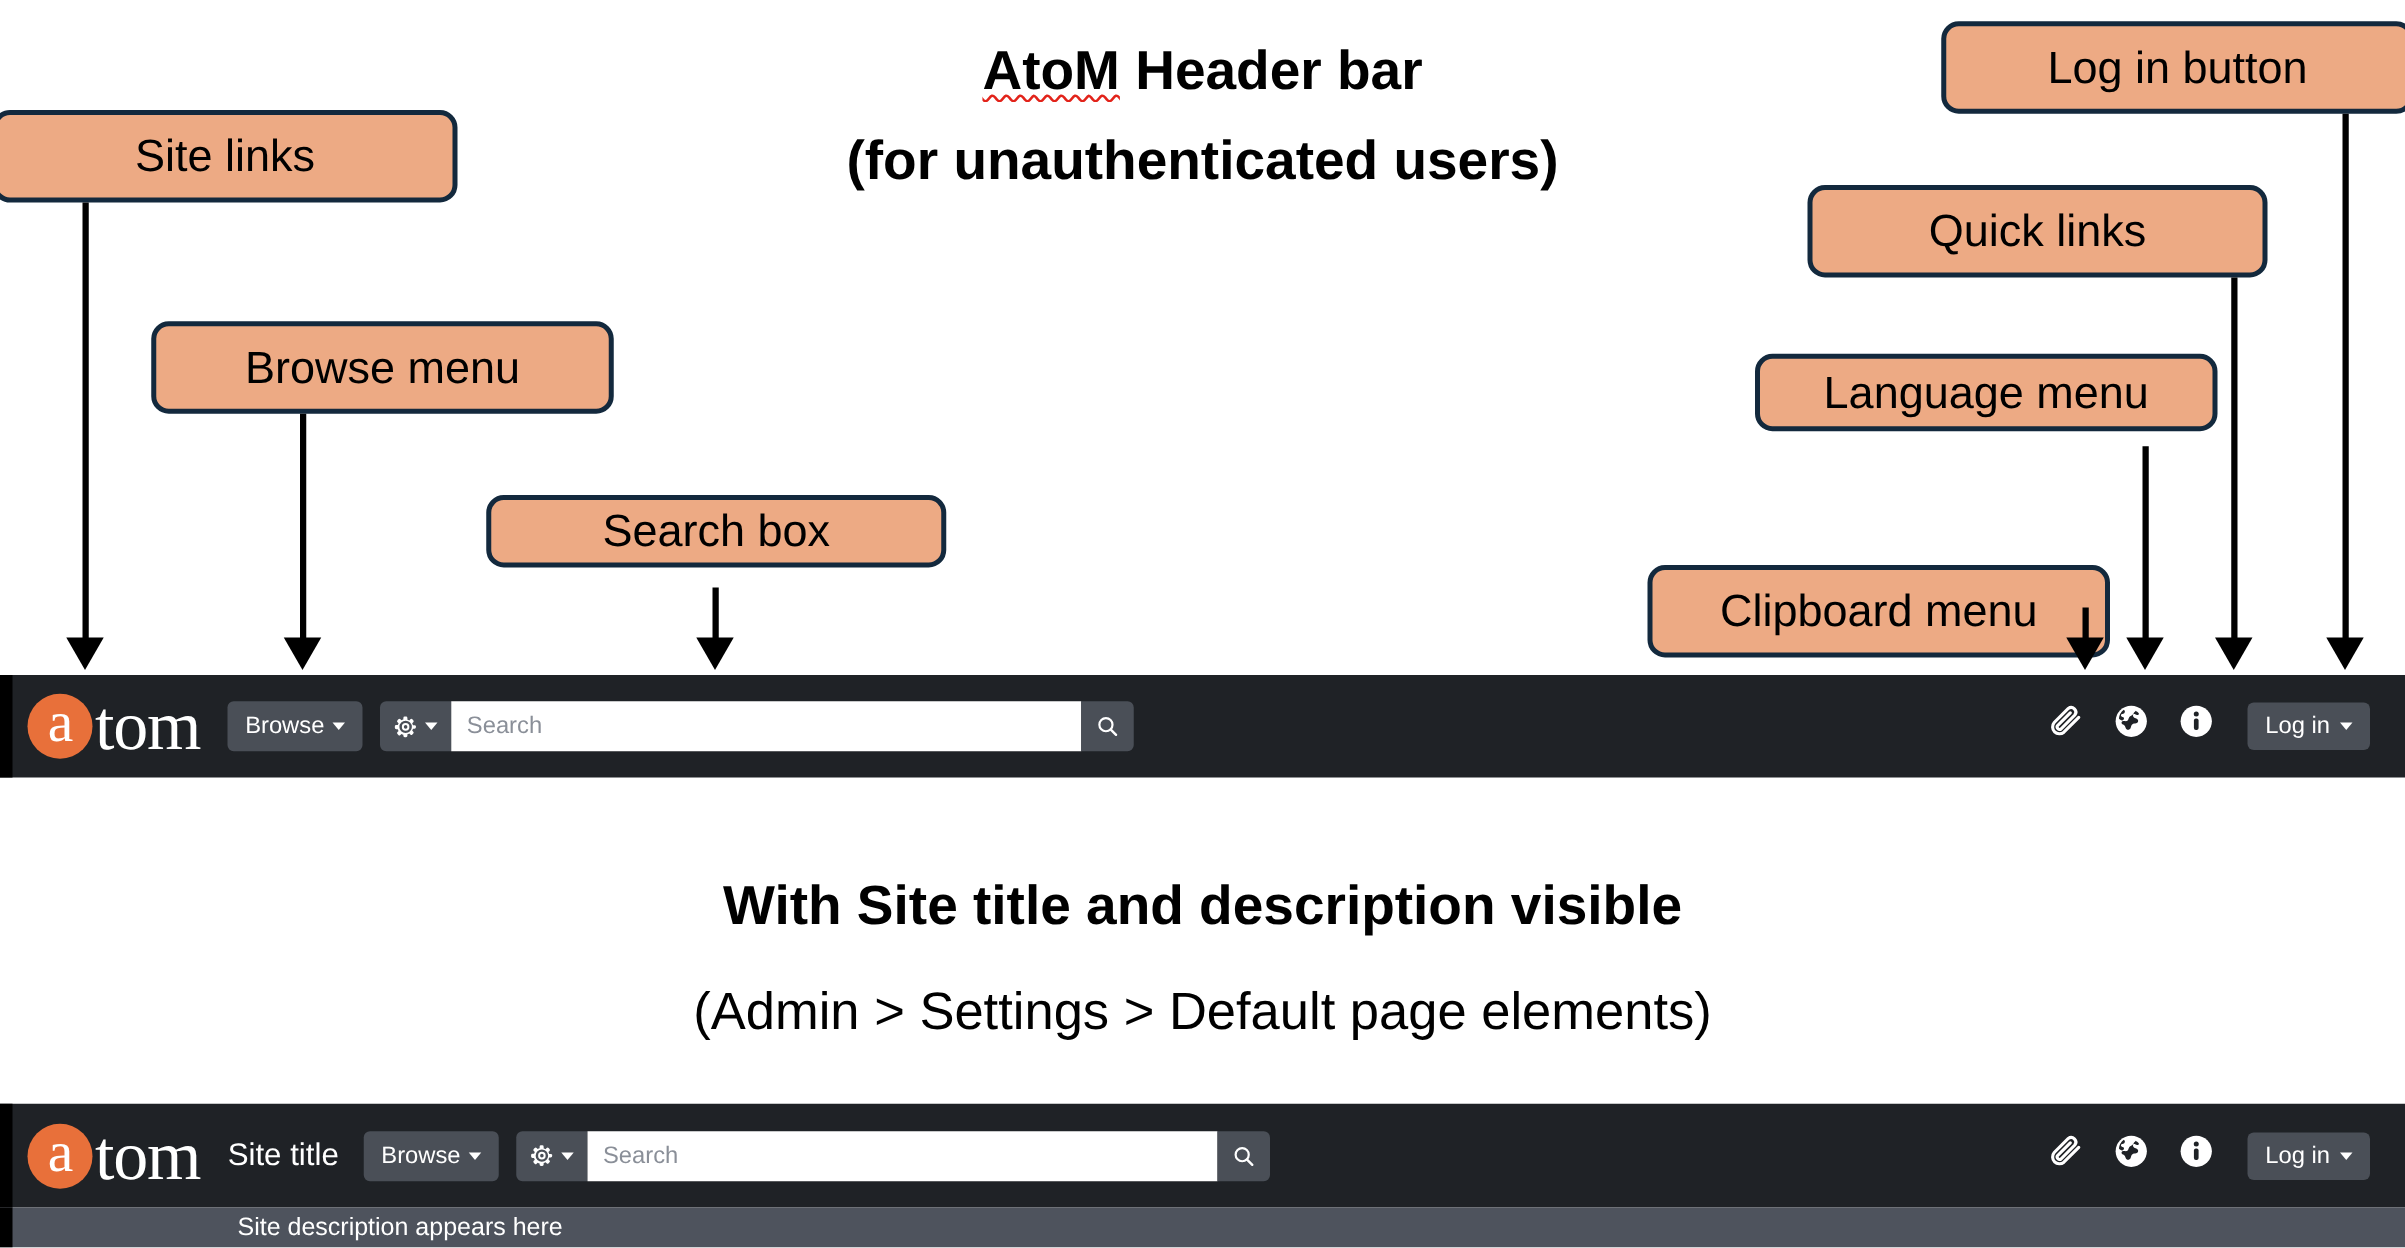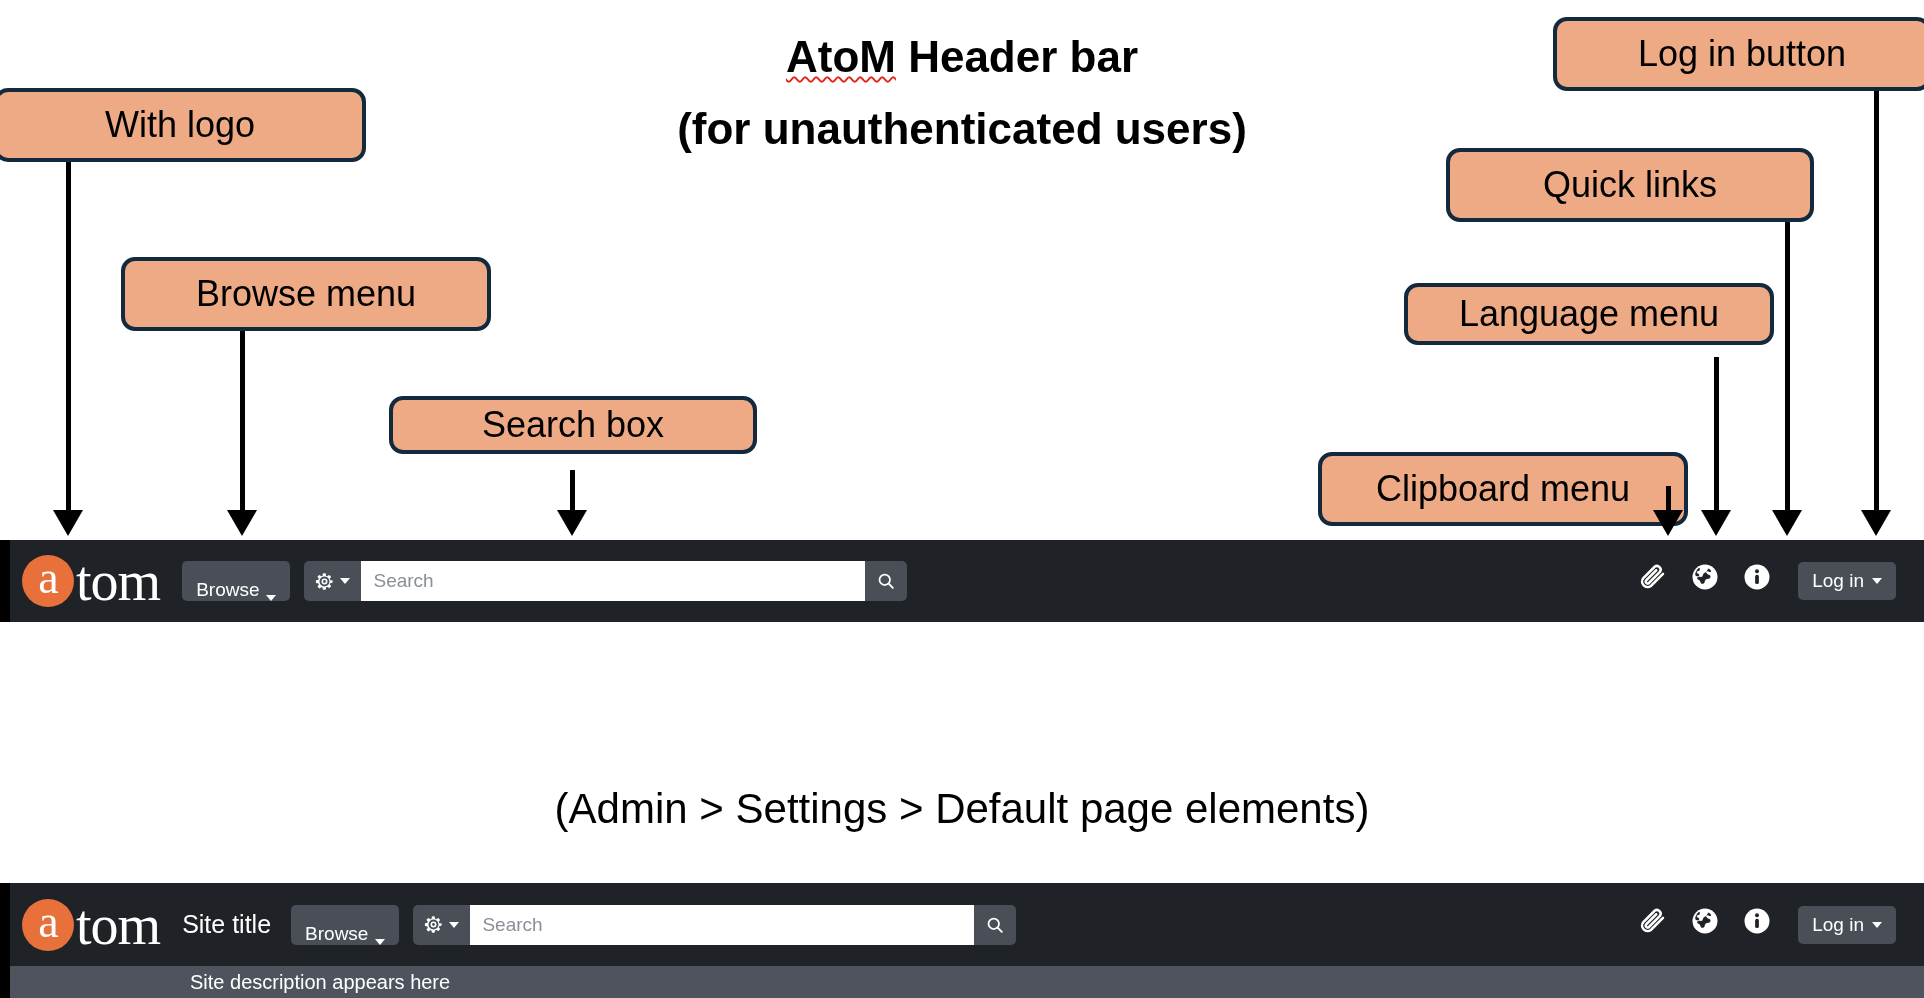--- a/index.html
+++ b/index.html
@@ -81,21 +81,21 @@
   }
   .site-title {
     color: #fff;
     font-family: "Liberation Sans", sans-serif;
   }
   .btn-dark {
     background: #4A4F57;
     color: #fff;
     border: none;
     border-radius: 5px;
-    display: flex; align-items: flex-end; gap: 7px;
+    display: flex; align-items: center; gap: 7px;
     font-family: "Liberation Sans", sans-serif;
     cursor: pointer;
     white-space: nowrap;
   }
   .caret {
     width: 0; height: 0;
     border-left: 5px solid transparent;
     border-right: 5px solid transparent;
     border-top: 6px solid #fff;
   }
@@ -150,21 +150,21 @@
 <body>
 
 <div id="stage">
 
   <div class="heading bold" style="left:0; top:32px; width:1924px; font-size:44px;">
     <span class="spellerr">AtoM</span><span> Header bar</span>
   </div>
   <div class="heading bold" style="left:0; top:104px; width:1924px; font-size:44px;">(for unauthenticated users)</div>
 
   <div class="callout" style="left:-6px; top:88px; width:372px; height:74px;">
-    <span>With logo</span>
+    <span>Site links</span>
   </div>
   <div class="leader" style="left:66px; top:162px; height:355px;"></div>
   <div class="arrowhead" style="left:53px; top:510px;"></div>
 
   <div class="callout" style="left:121px; top:257px; width:370px; height:74px;">
     <span>Browse menu</span>
   </div>
   <div class="leader" style="left:240px; top:331px; height:186px;"></div>
   <div class="arrowhead" style="left:227px; top:510px;"></div>
 
@@ -251,20 +251,21 @@
         </span>
         <button class="login-btn" style="height:38px; padding:0 14px; font-size:19px; margin-left:4px; margin-right:28px;">
           <span>Log in</span>
           <span class="caret"></span>
         </button>
       </div>
 
     </div>
   </div>
 
+  <div class="heading bold" style="left:0; top:700px; width:1924px; font-size:44px;">With Site title and description visible</div>
   <div class="heading" style="left:0; top:785px; width:1924px; font-size:42px;">(Admin &gt; Settings &gt; Default page elements)</div>
 
   <div class="atom-bar" style="left:0; top:883px; width:1924px; height:83px;">
     <div class="inner">
 
       <div class="logo" style="font-size:56px;">
         <span class="a-circle" style="width:52px;height:52px;font-size:46px;line-height:1;padding-bottom:6px;">a</span>
         <span style="margin-left:2px;">tom</span>
       </div>
 

